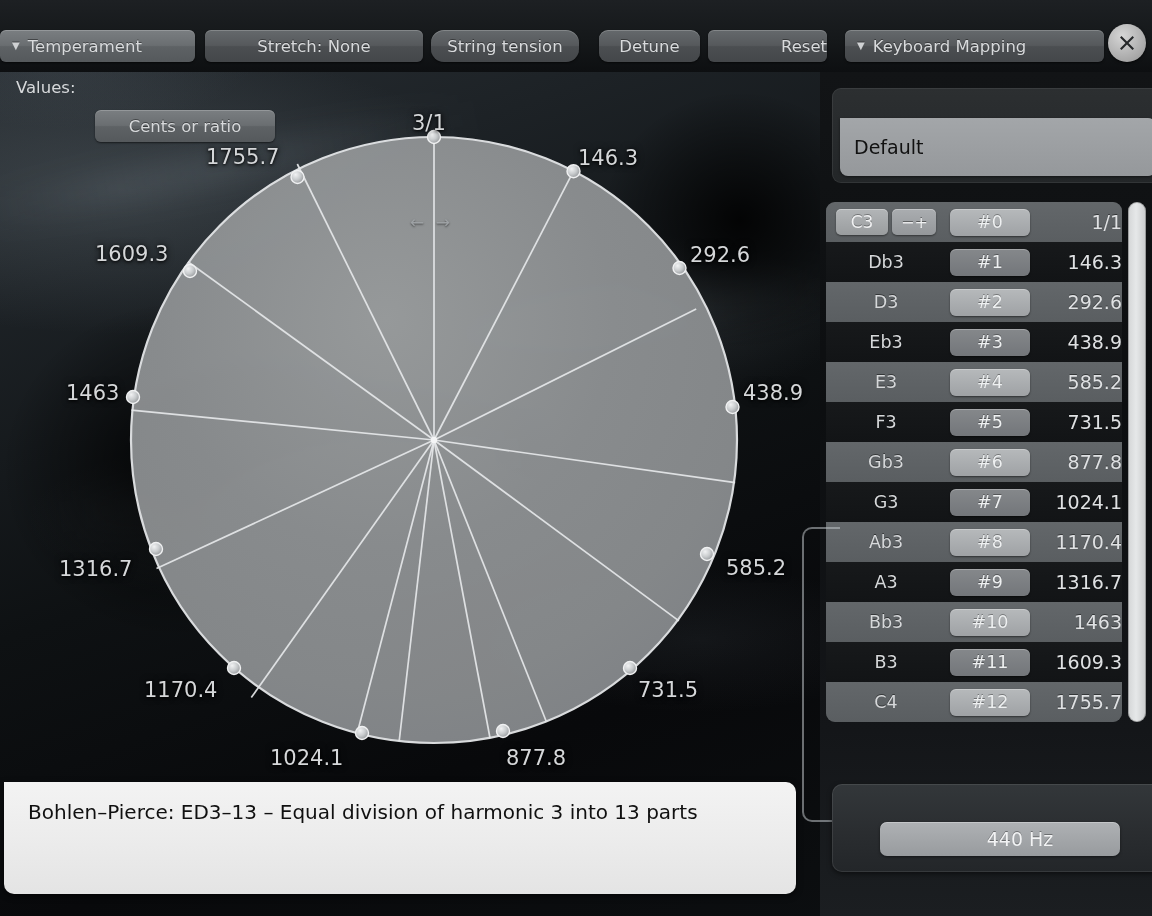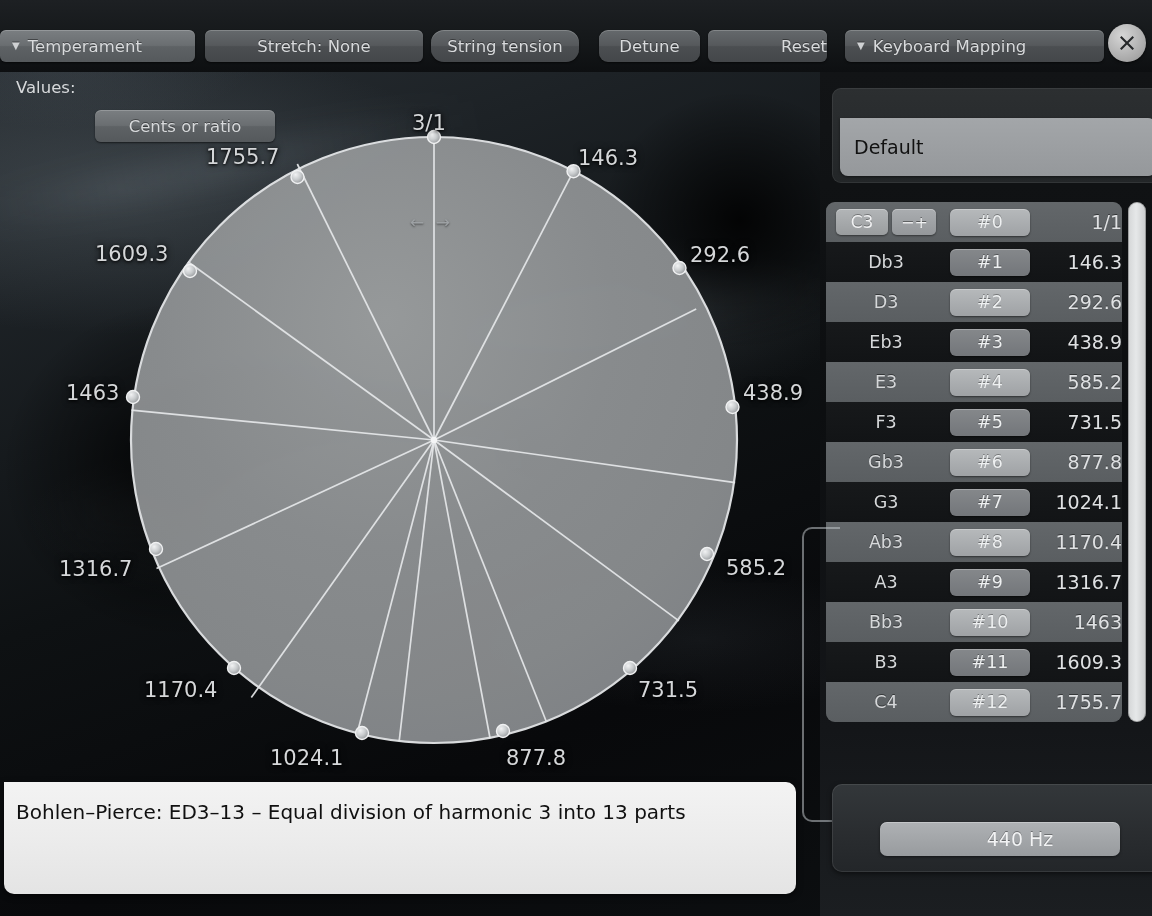--- a/index.html
+++ b/index.html
@@ -215,21 +215,21 @@
     display: flex; align-items: center;
     border-radius: 9px 9px 0 0;
     background: linear-gradient(180deg, #e6e7e8 0%, #d9dadb 100%);
     color: #3c3e40; font-size: 17px;
   }
   .td-body {
     position: absolute; left: 0; top: 28px; right: 0; bottom: 0;
     border-radius: 0 10px 10px 10px;
     background: linear-gradient(180deg, #f3f3f3 0%, #ececec 50%, #e4e4e4 100%);
     box-shadow: 0 2px 6px rgba(0,0,0,.6);
-    padding: 18px 12px;
+    padding: 18px 24px;
     color: #101010; font-size: 20px;
   }
 </style>
 </head>
 <body>
 
 <div id="root">
 
   <div class="bg"></div>
   <div class="bg-streak" style="left:-40px; top:150px; width:520px; height:34px; transform:rotate(-11deg);"></div>

